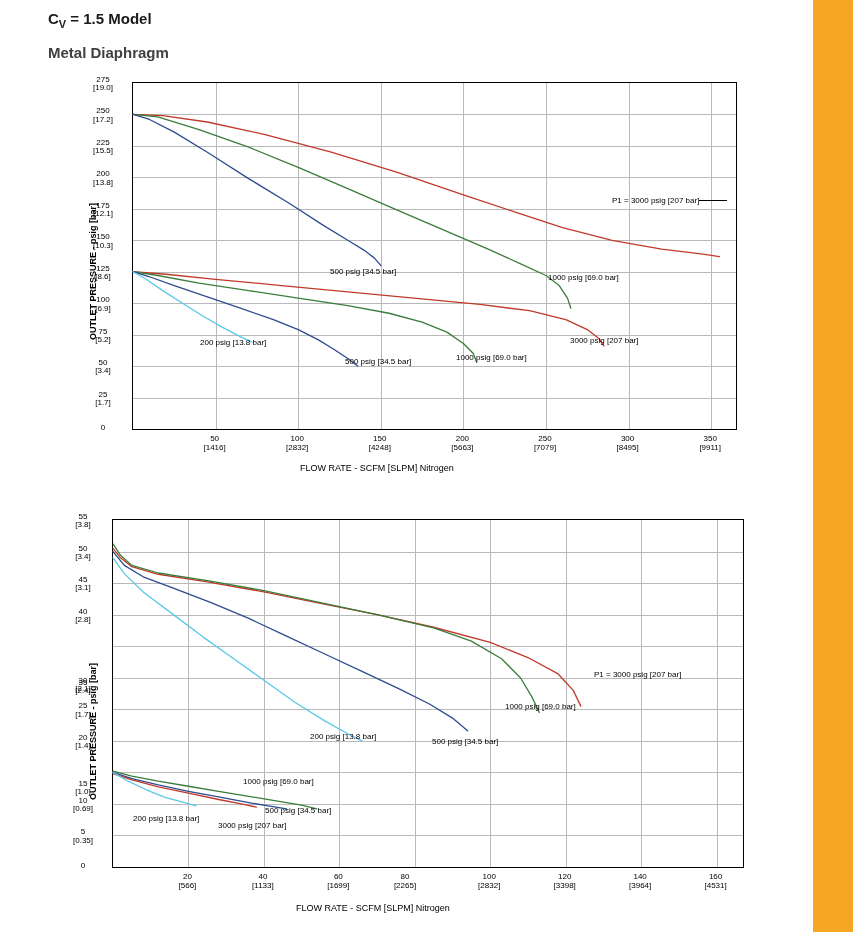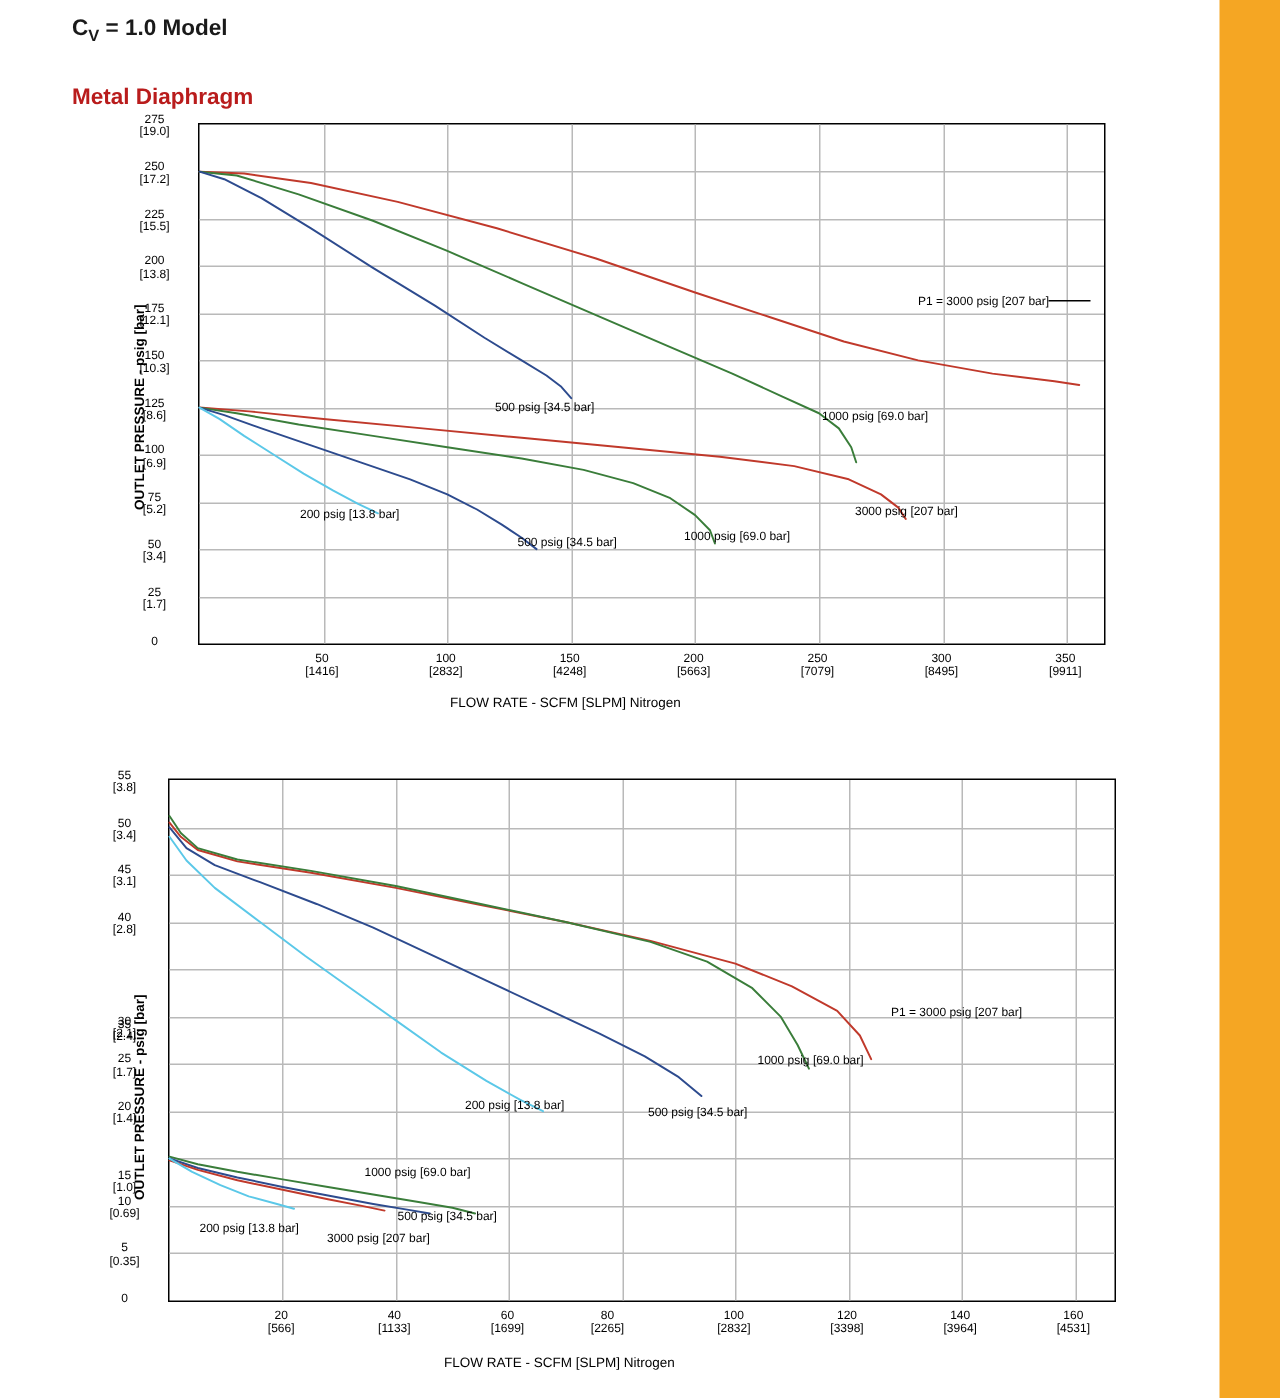--- a/index.html
+++ b/index.html
@@ -17,21 +17,21 @@
   .page{
     position:absolute;left:0;top:0;width:813px;height:932px;
   }
   .title1{
     position:absolute;left:48px;top:10px;
     font-size:15px;font-weight:bold;color:#1a1a1a;
   }
   .title1 sub{font-size:11px;}
   .title2{
     position:absolute;left:48px;top:44px;
-    font-size:15px;font-weight:bold;color:#b91c1c;margin-top:12px;
+    font-size:15px;font-weight:bold;color:#404040;
   }
 
   
   .chart-block{position:absolute;}
   .plot{
     position:absolute;
     border:1px solid #000;
     background:#fff;
     box-sizing:border-box;
   }
@@ -69,21 +69,21 @@
     height:1px;background:#000;
   }
   svg.curves{position:absolute;left:0;top:0;overflow:visible;}
 </style>
 </head>
 <body>
 
 <div class="page">
 
   <div class="title1">
-    <span>C</span><sub>V</sub><span> = 1.0 Model</span>
+    <span>C</span><sub>V</sub><span> = 1.5 Model</span>
   </div>
   <div class="title2">Metal Diaphragm</div>
 
   <div class="chart-block" style="left:0;top:0;width:813px;height:490px;">
 
     <div class="ylabel" style="left:88px;top:340px;">OUTLET PRESSURE - psig [bar]</div>
 
     <div class="plot" id="plot1" style="left:132px;top:82px;width:605px;height:348px;">
         <div class="gridline h" style="top: 31.4545px;"></div>
         <div class="gridline h" style="top: 62.9091px;"></div>

